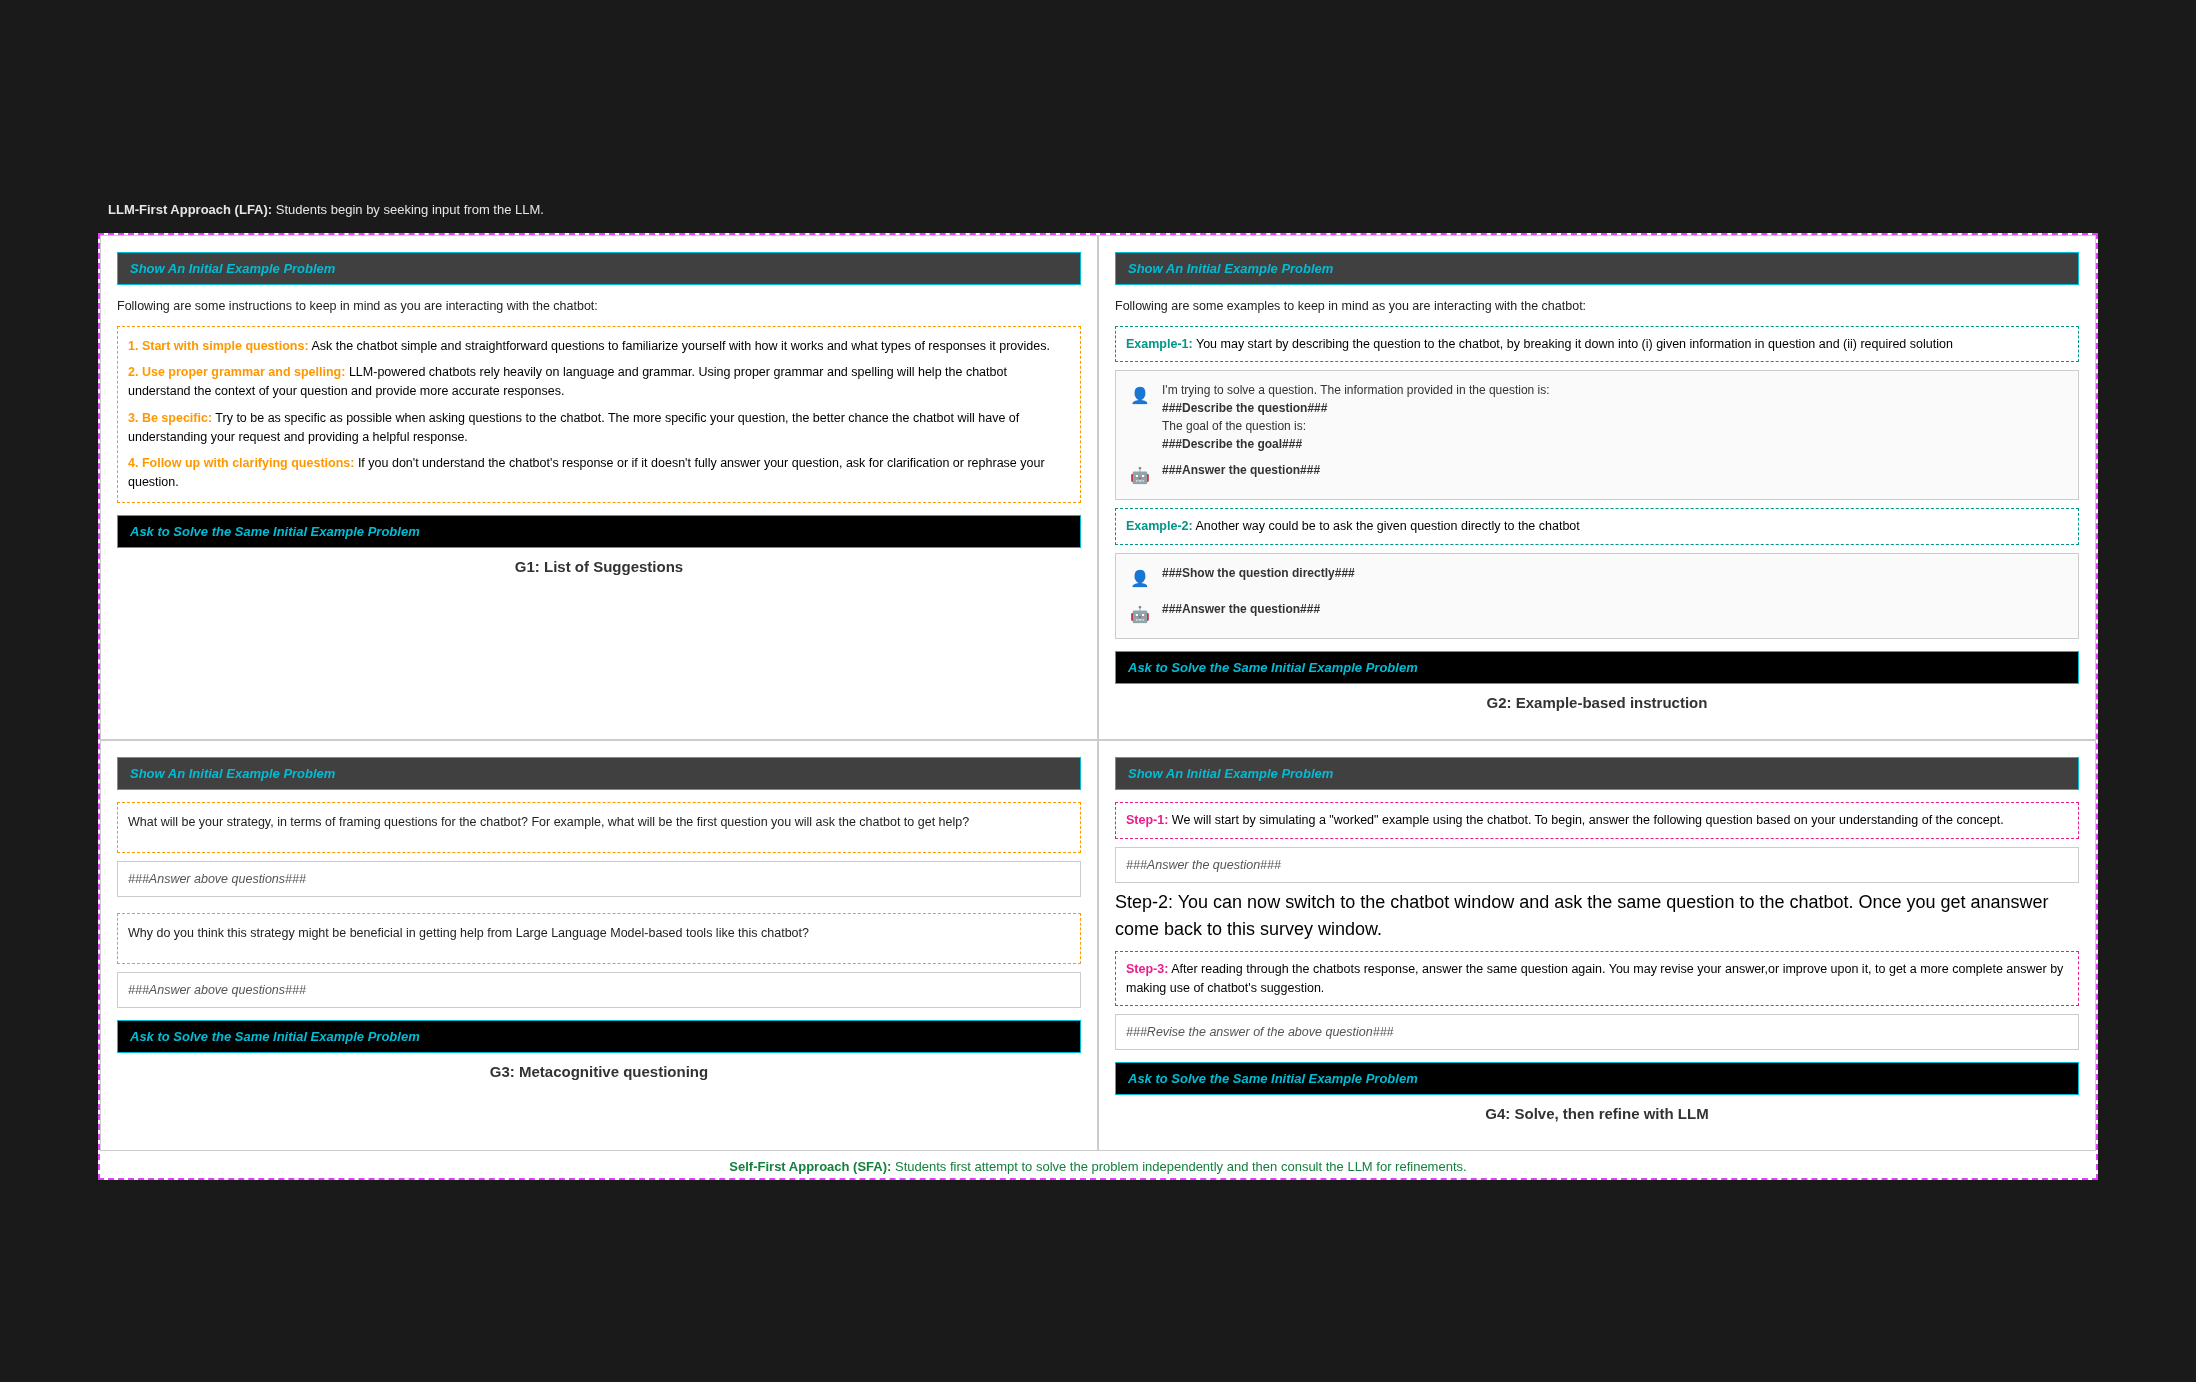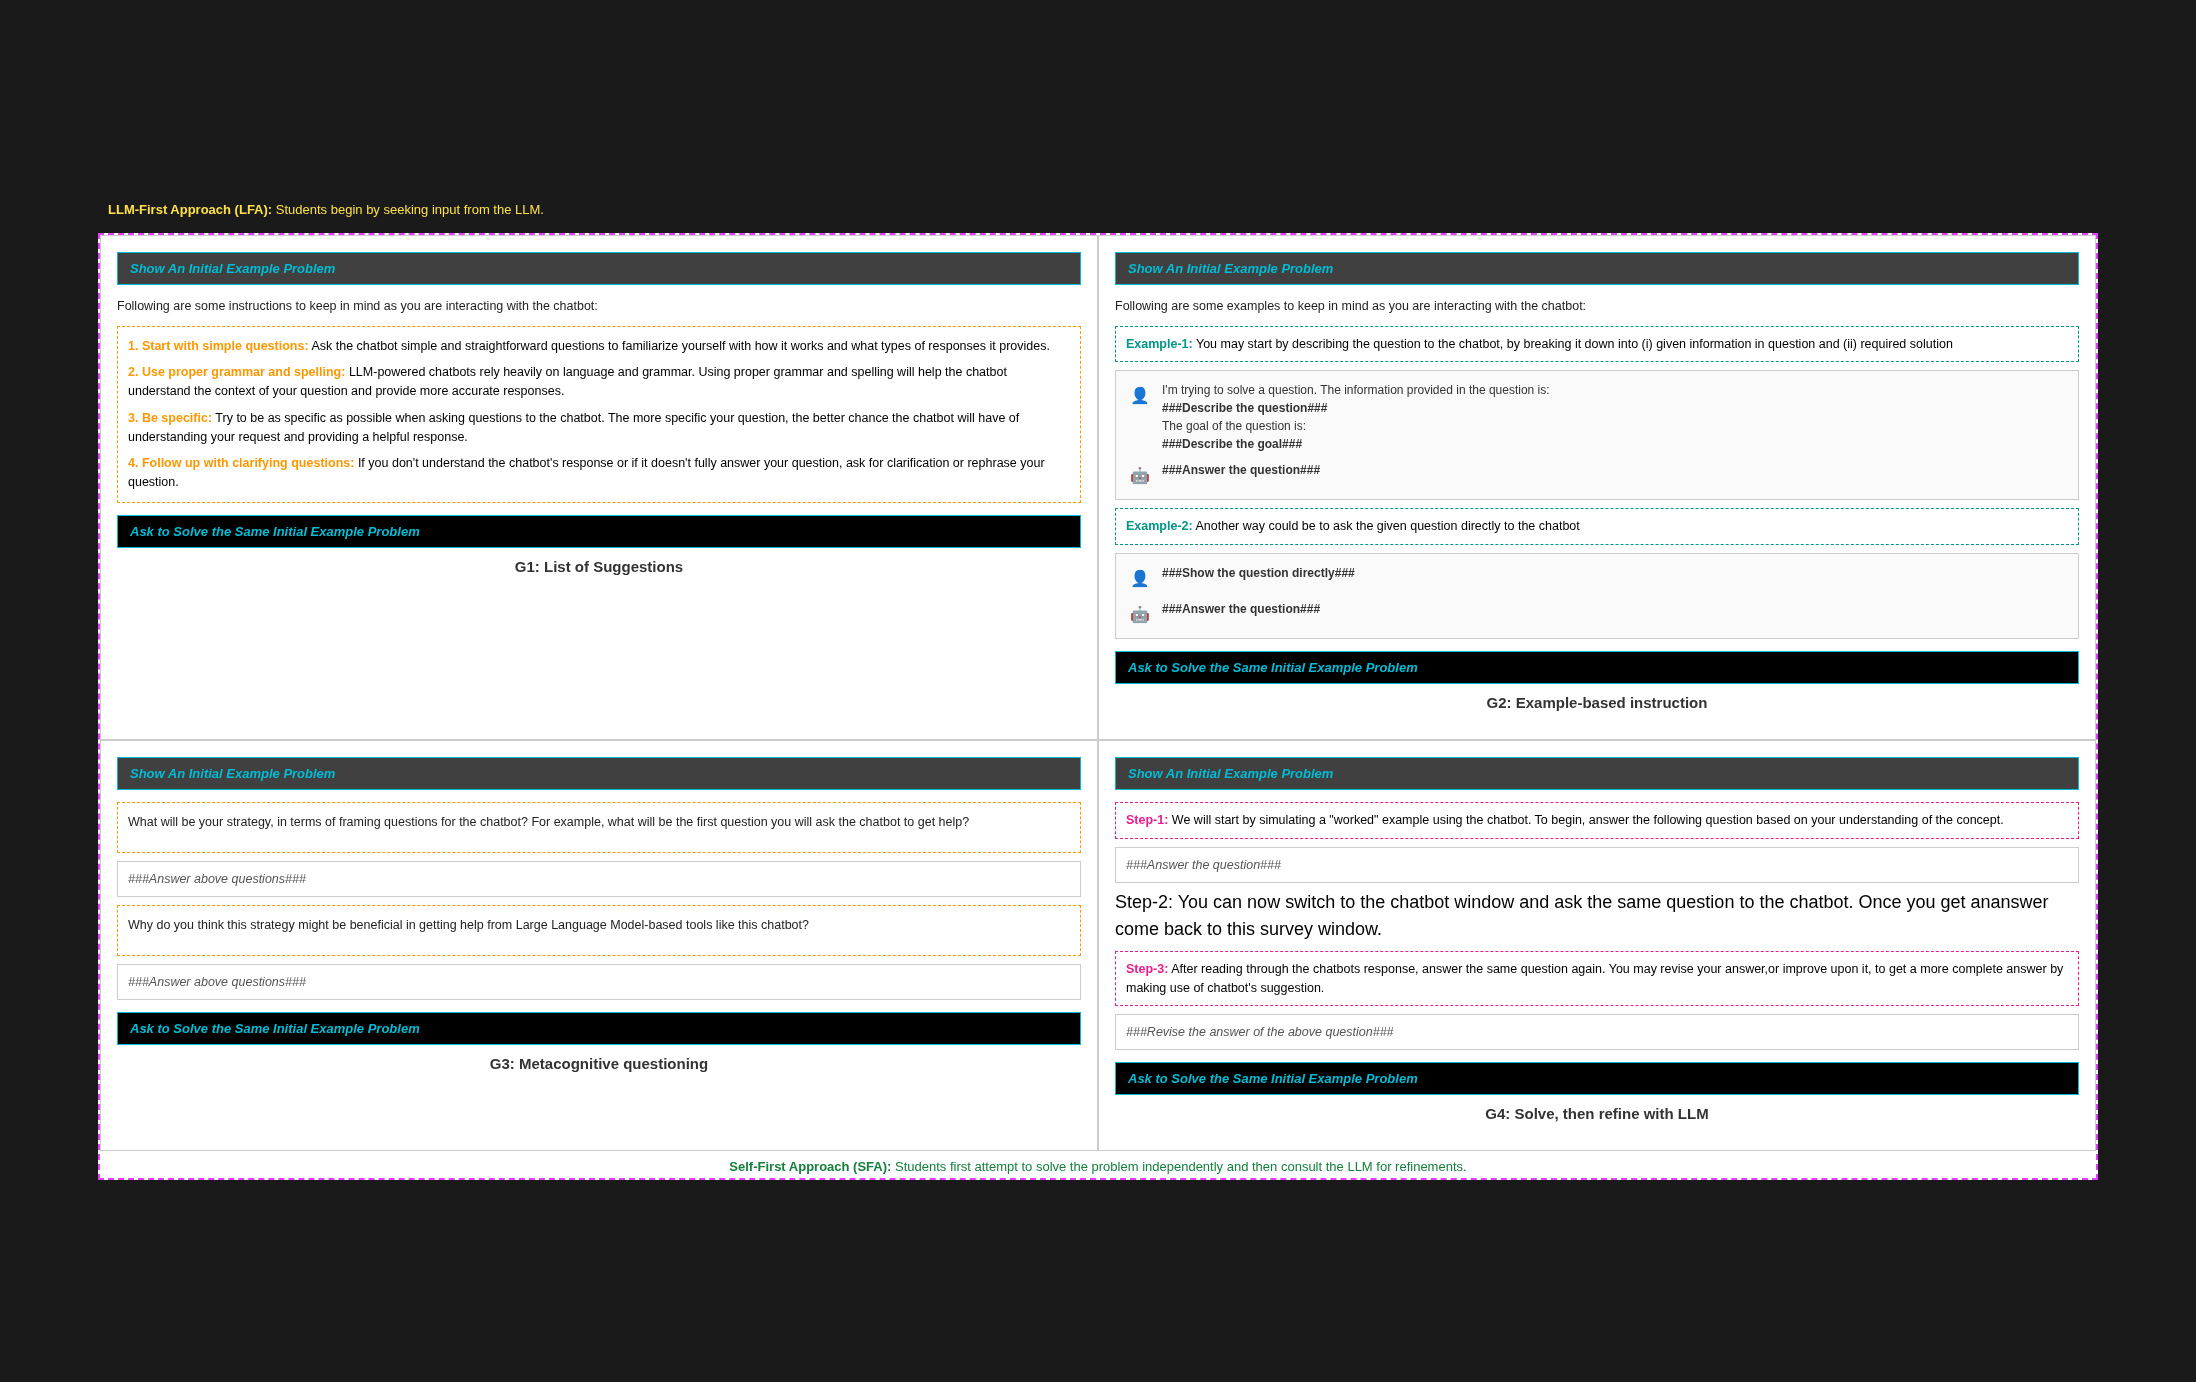--- a/index.html
+++ b/index.html
@@ -11,21 +11,21 @@
       justify-content: center;
       align-items: center;
       min-height: 100vh;
       padding: 10px;
     }
     .outer-container {
       width: 2000px;
       position: relative;
     }
     .lfa-label {
-      color: #fde047;
+      color: #e5e5e5;
       font-size: 13px;
       font-weight: normal;
       margin-bottom: 16px;
       padding-left: 10px;
     }
     .lfa-label span.bold { font-weight: bold; }
     .main-border {
       border: 2px dashed #e040fb;
       background: #fff;
       position: relative;
@@ -253,21 +253,21 @@
         <button class="ask-solve-btn">Ask to Solve the Same Initial Example Problem</button>
         <div class="quadrant-label">G2: Example-based instruction</div>
       </div>
 
       <div class="quadrant q-bottom-left">
         <button class="show-problem-btn">Show An Initial Example Problem</button>
         <div class="dashed-box-orange">
           <div class="text-block">What will be your strategy, in terms of framing questions for the chatbot? For example, what will be the first question you will ask the chatbot to get help?</div>
         </div>
         <div class="answer-input-box">###Answer above questions###</div>
-        <div class="dashed-box-orange" style="margin-top: 8px;">
+        <div class="dashed-box-orange" style="margin-top: 16px;">
           <div class="text-block">Why do you think this strategy might be beneficial in getting help from Large Language Model-based tools like this chatbot?</div>
         </div>
         <div class="answer-input-box">###Answer above questions###</div>
         <button class="ask-solve-btn">Ask to Solve the Same Initial Example Problem</button>
         <div class="quadrant-label">G3: Metacognitive questioning</div>
       </div>
 
       <div class="quadrant q-bottom-right">
         <button class="show-problem-btn">Show An Initial Example Problem</button>
         <div class="step-dashed-pink">

